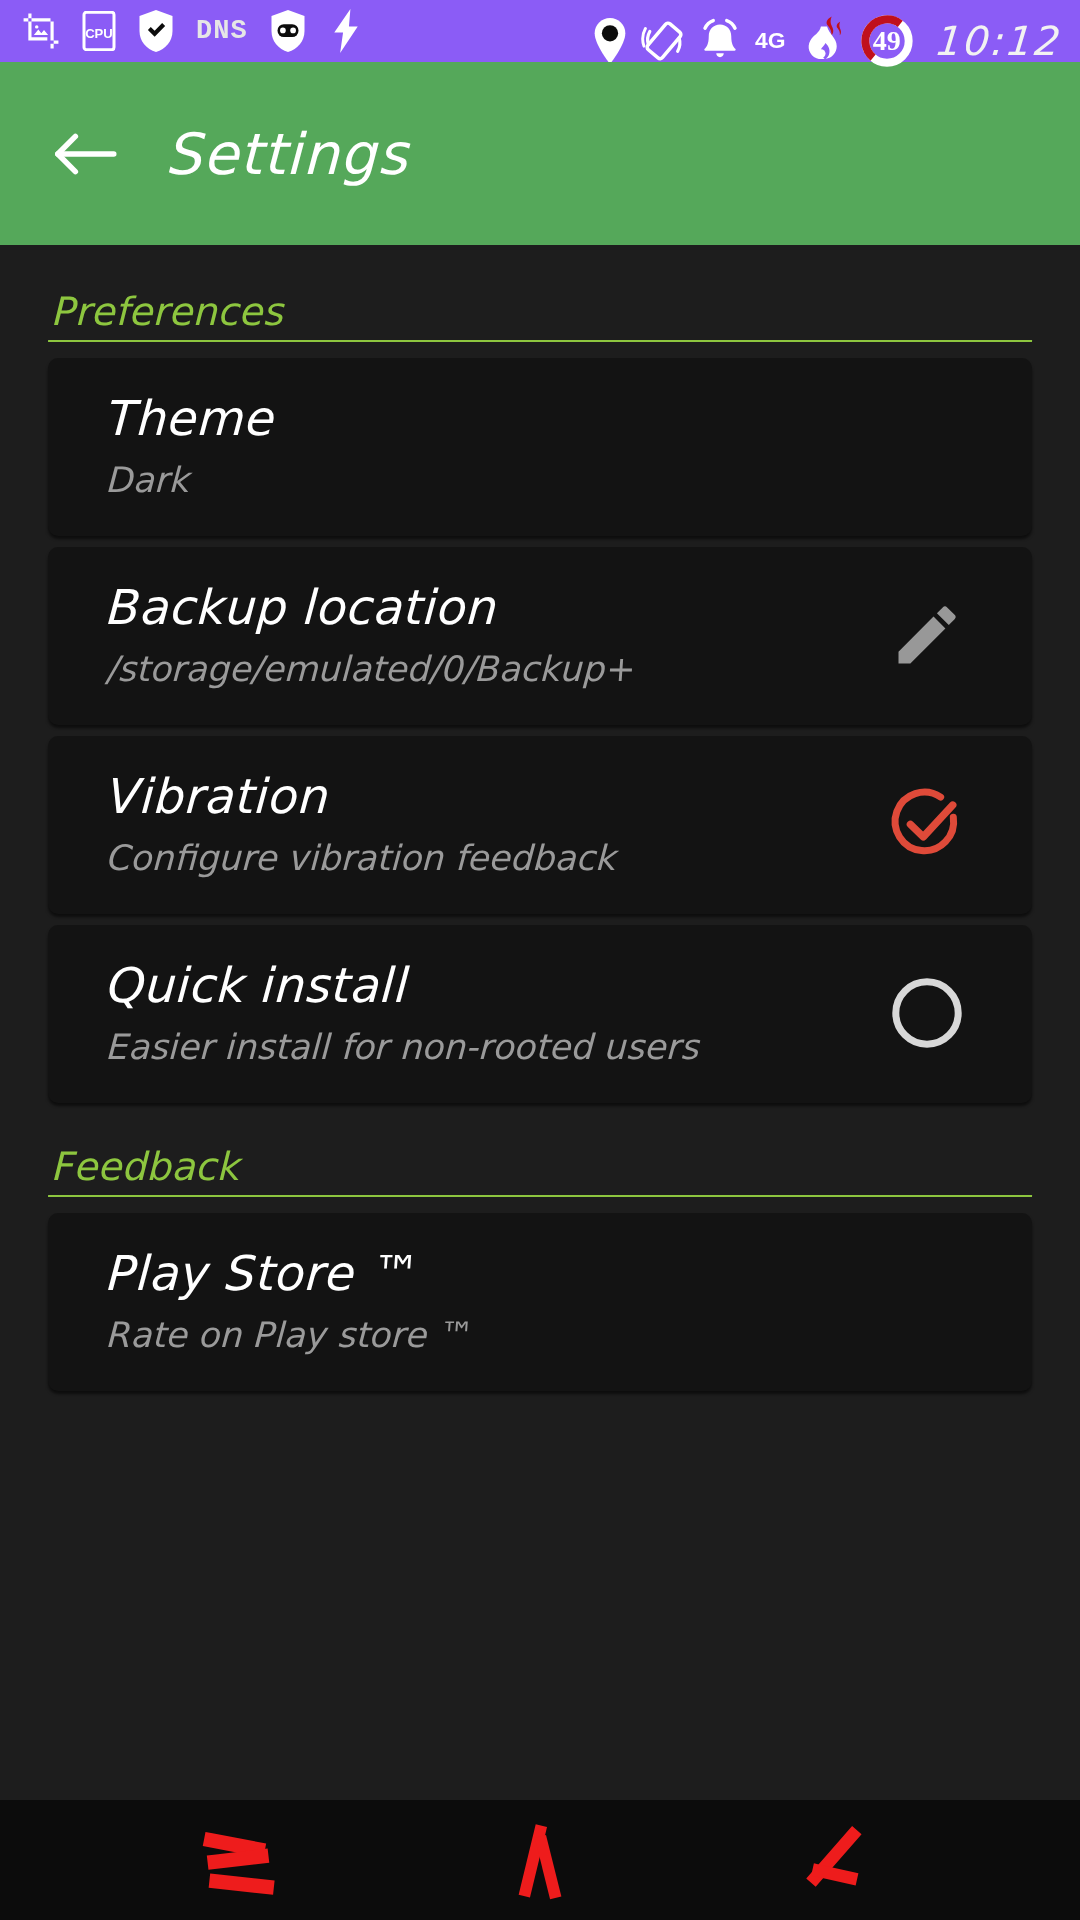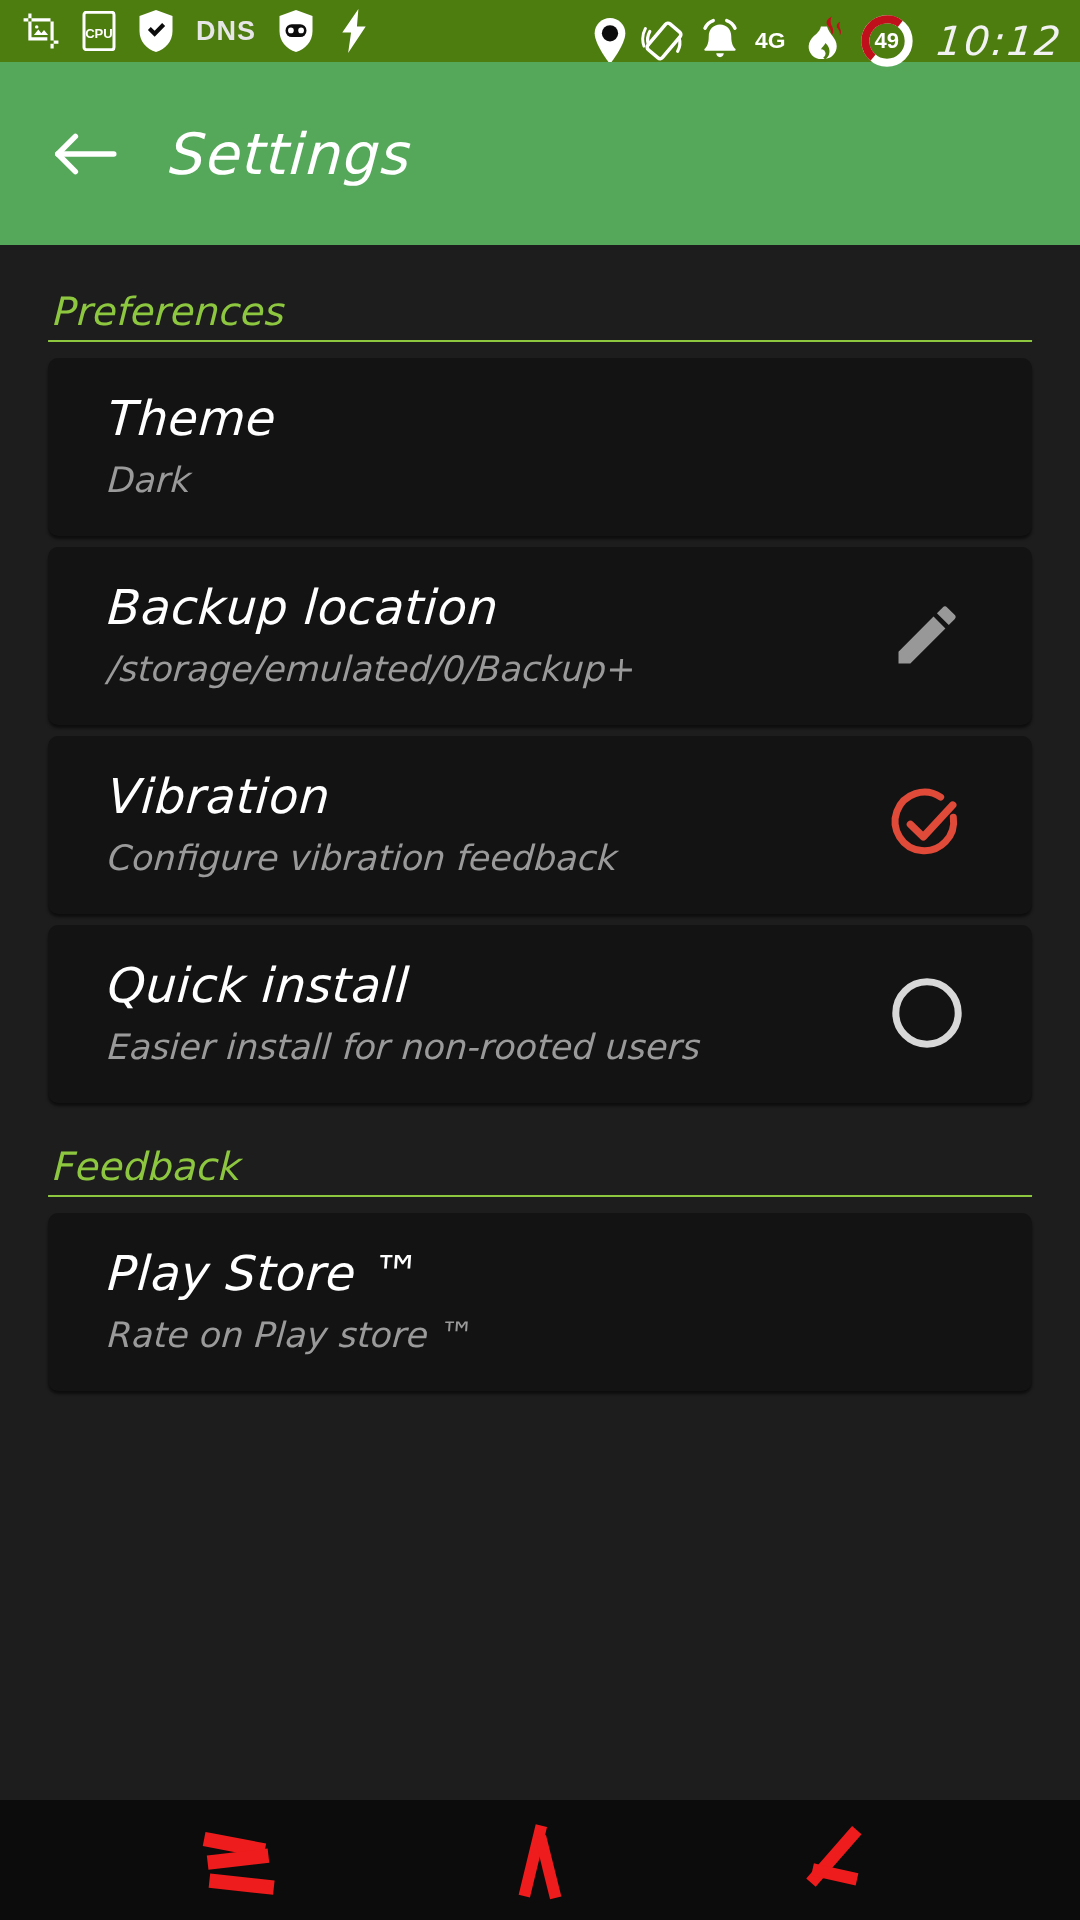--- a/index.html
+++ b/index.html
@@ -12,43 +12,43 @@
   }
   #screen{
     position:relative;
     width:1080px; height:1920px;
     background:#1d1d1d;
     display:flex; flex-direction:column;
   }
 
   
   .statusbar{
-    height:62px; background:#4d7c0f;
+    height:62px; background:#8b5cf6;
     display:flex; align-items:center;
     padding:0 18px 0 22px; flex:0 0 62px;
   }
   .sb-left{ display:flex; align-items:center; gap:22px; }
   .sb-right{ display:flex; align-items:center; gap:14px; margin-left:auto;margin-top:20px; }
   .sb-icon{ display:flex; align-items:center; justify-content:center; }
   .sb-clock{
     color:#f2f2f2; font-size:40px; letter-spacing:2px;
     font-family:"DejaVu Sans", sans-serif; font-style:italic;
     font-weight:300; margin-left:10px; line-height:1;
     transform:skewX(-6deg);
   }
   .dns-text{
     color:#e6e6e6; font-size:27px; font-weight:700;
-    letter-spacing:1px; font-family:Liberation Sans, sans-serif;
+    letter-spacing:1px; font-family:Liberation Mono, monospace;
   }
   .batt-wrap{ position:relative; width:52px; height:52px; }
   .batt-num{
     position:absolute; inset:0; display:flex;
     align-items:center; justify-content:center;
-    color:#ffffff; font-size:22px; font-weight:700;
-    font-family:Liberation Sans, sans-serif;
+    color:#ffffff; font-size:28px; font-weight:700;
+    font-family:Liberation Serif, serif;
   }
 
   
   .appbar{
     background:#55a85a; height:183px; flex:0 0 183px;
     display:flex; align-items:center; padding-left:52px;
   }
   .back-btn{
     width:66px; height:66px; display:flex;
     align-items:center; justify-content:center; cursor:pointer;

